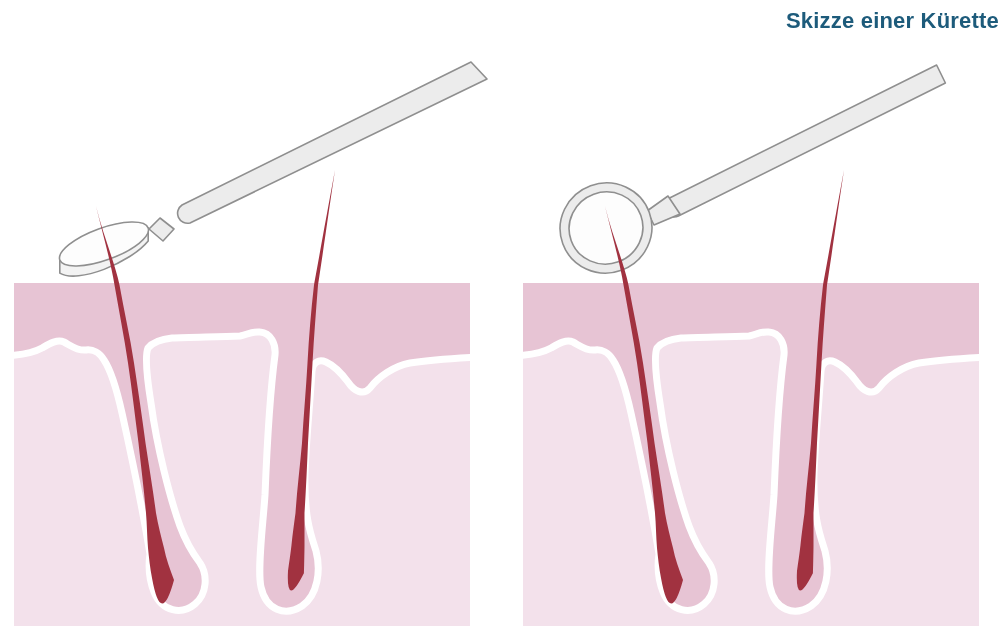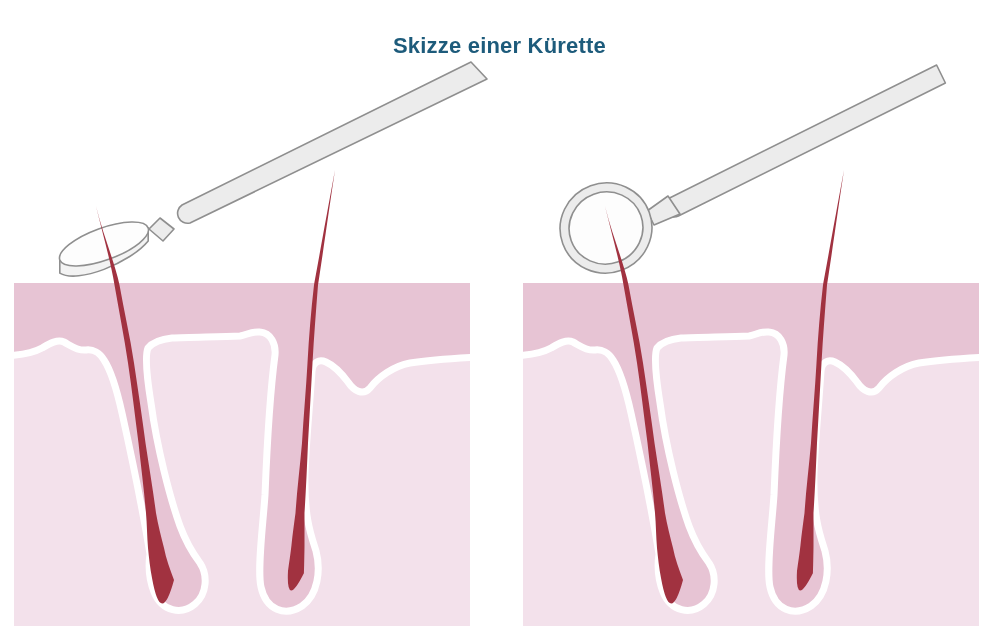--- a/index.html
+++ b/index.html
@@ -1,21 +1,21 @@
 <!DOCTYPE html>
 <html style="--title-color: #1d5b7b; --epidermis-pink: #e7c4d4; --dermis-pink: #f3e1eb; --follicle-outline-white: #ffffff; --hair-red: #a13240; --tool-fill: #ececec; --tool-stroke: #8f8f8f;"><head>
 <meta charset="utf-8">
 <style>
   html,body{margin:0;padding:0;background:#ffffff;}
   body{width:999px;height:643px;position:relative;overflow:hidden;
        font-family:"Liberation Sans", sans-serif;}
   .page-title{
     position:absolute;top:8px;left:0;width:100%;
-    text-align:center;font-size:22px;font-weight:bold;
-    color:var(--title-color,#1d5b7b);letter-spacing:.2px;margin-top:25px;
+    text-align:right;font-size:22px;font-weight:bold;
+    color:var(--title-color,#1d5b7b);letter-spacing:.2px;
   }
   svg{position:absolute;top:0;left:0;}
   .dermis{fill:var(--dermis-pink,#f3e1eb);}
   .epi{fill:var(--epidermis-pink,#e7c4d4);
        stroke:var(--follicle-outline-white,#fff);
        stroke-width:7;stroke-linejoin:round;}
   .hair{fill:var(--hair-red,#a13240);}
   .tool{fill:var(--tool-fill,#ececec);stroke:var(--tool-stroke,#8f8f8f);
         stroke-width:1.6;stroke-linejoin:round;}
   .tool-white{fill:#fdfdfd;stroke:var(--tool-stroke,#8f8f8f);

